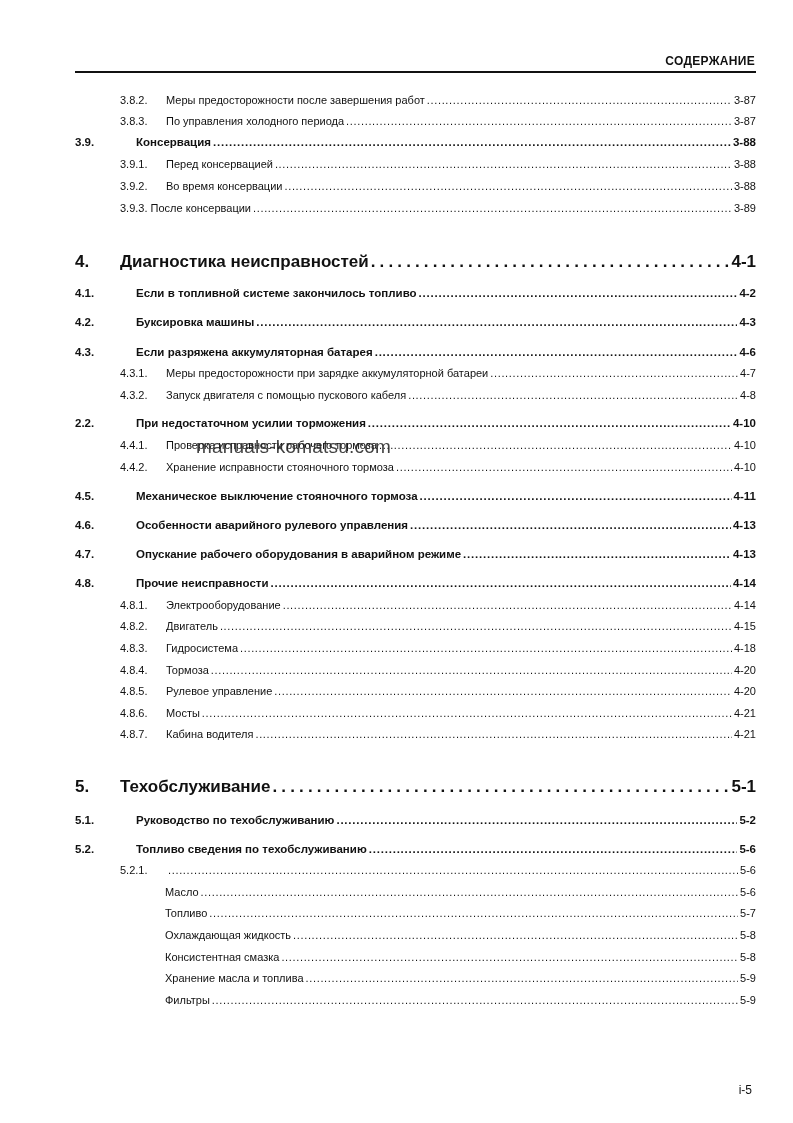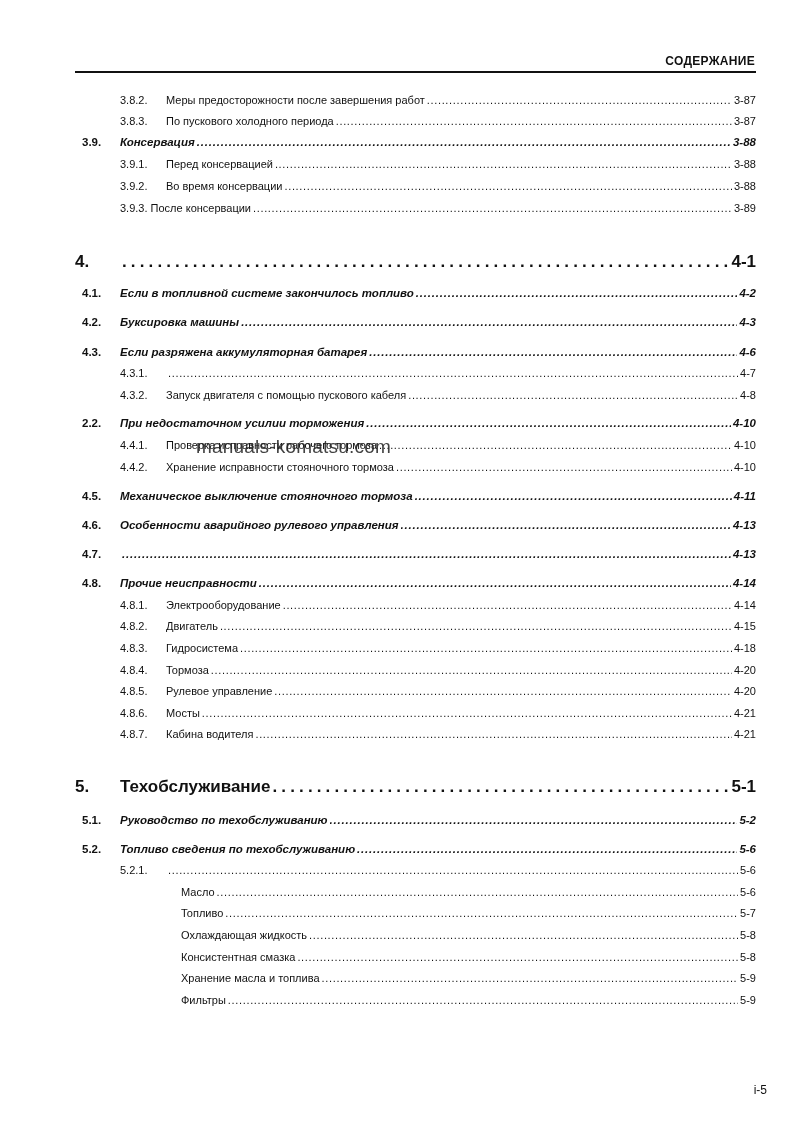--- a/index.html
+++ b/index.html
@@ -12,29 +12,29 @@
   .title{position:absolute;display:flex;align-items:flex-start;right:37px;}
   .title .t{flex:0 0 auto;}
   .title .dots{flex:1 1 auto;overflow:hidden;margin:0 2px;}
   .title .dots::before{content:". . . . . . . . . . . . . . . . . . . . . . . . . . . . . . . . . . . . . . . . . . . . . . . . . . . . . . . . . . . . . . . . . . . . . . . . . . . . . . . . . . . . . . . . . . . . . . . . . . . . . . . . . . . . . . . . . . . . . . . . . . . . . . . . . . . . . . . . . . . . . . . . . . . . . . . . . . . . . . . . . . . . . . . . . . . . . . . . . . . . .";letter-spacing:-1.2px;}
   .title .pg{flex:0 0 auto;}
   .lvl1{font-size:17px;font-weight:bold;}
   .lvl1 .num{left:75px;}
   .lvl1 .title{left:120px;}
   .lvl1 .dots::before{letter-spacing:-0.3px;}
   .lvl2{font-size:11.5px;font-weight:bold;}
-  .lvl2 .num{left:82px;}
-  .lvl2 .title{left:120px;font-style:italic;}
+  .lvl2 .num{left:75px;}
+  .lvl2 .title{left:136px;}
   .lvl3{font-size:11px;}
   .lvl3 .num{left:120px;}
   .lvl3 .title{left:166px;}
   .lvl3n .title{left:120px;}
   .lvl4{font-size:11px;}
-  .lvl4 .title{left:181px;}
-  .footer{position:absolute;right:26px;top:1083px;font-size:12px;}
+  .lvl4 .title{left:165px;}
+  .footer{position:absolute;right:41px;top:1083px;font-size:12px;}
   .watermark{position:absolute;left:196px;top:436px;font-size:19px;color:#222;opacity:0.85;letter-spacing:0.2px;}
 </style>
 </head>
 <body>
 
 <div class="header-title">СОДЕРЖАНИЕ</div>
 <div class="header-rule"></div>
 
 <div class="toc">
 
@@ -42,21 +42,21 @@
       <span class="num">3.8.2.</span>
       <span class="title">
         <span class="t">Меры предосторожности после завершения работ</span>
         <span class="dots"></span>
         <span class="pg">3-87</span>
       </span>
     </div>
   <div class="row lvl3" style="top:115px">
       <span class="num">3.8.3.</span>
       <span class="title">
-        <span class="t">По пускового холодного периода</span>
+        <span class="t">По управления холодного периода</span>
         <span class="dots"></span>
         <span class="pg">3-87</span>
       </span>
     </div>
   <div class="row lvl2" style="top:136px">
       <span class="num">3.9.</span>
       <span class="title">
         <span class="t">Консервация</span>
         <span class="dots"></span>
         <span class="pg">3-88</span>
@@ -82,20 +82,21 @@
       <span class="title">
         <span class="t">3.9.3. После консервации</span>
         <span class="dots"></span>
         <span class="pg">3-89</span>
       </span>
     </div>
 
   <div class="row lvl1" style="top:252px">
       <span class="num">4.</span>
       <span class="title">
+        <span class="t">Диагностика неисправностей</span>
         <span class="dots"></span>
         <span class="pg">4-1</span>
       </span>
     </div>
 
   <div class="row lvl2" style="top:287px">
       <span class="num">4.1.</span>
       <span class="title">
         <span class="t">Если в топливной системе закончилось топливо</span>
         <span class="dots"></span>
@@ -114,20 +115,21 @@
       <span class="num">4.3.</span>
       <span class="title">
         <span class="t">Если разряжена аккумуляторная батарея</span>
         <span class="dots"></span>
         <span class="pg">4-6</span>
       </span>
     </div>
   <div class="row lvl3" style="top:367px">
       <span class="num">4.3.1.</span>
       <span class="title">
+        <span class="t">Меры предосторожности при зарядке аккумуляторной батареи</span>
         <span class="dots"></span>
         <span class="pg">4-7</span>
       </span>
     </div>
   <div class="row lvl3" style="top:389px">
       <span class="num">4.3.2.</span>
       <span class="title">
         <span class="t">Запуск двигателя с помощью пускового кабеля</span>
         <span class="dots"></span>
         <span class="pg">4-8</span>
@@ -171,20 +173,21 @@
       <span class="num">4.6.</span>
       <span class="title">
         <span class="t">Особенности аварийного рулевого управления</span>
         <span class="dots"></span>
         <span class="pg">4-13</span>
       </span>
     </div>
   <div class="row lvl2" style="top:548px">
       <span class="num">4.7.</span>
       <span class="title">
+        <span class="t">Опускание рабочего оборудования в аварийном режиме</span>
         <span class="dots"></span>
         <span class="pg">4-13</span>
       </span>
     </div>
   <div class="row lvl2" style="top:577px">
       <span class="num">4.8.</span>
       <span class="title">
         <span class="t">Прочие неисправности</span>
         <span class="dots"></span>
         <span class="pg">4-14</span>

